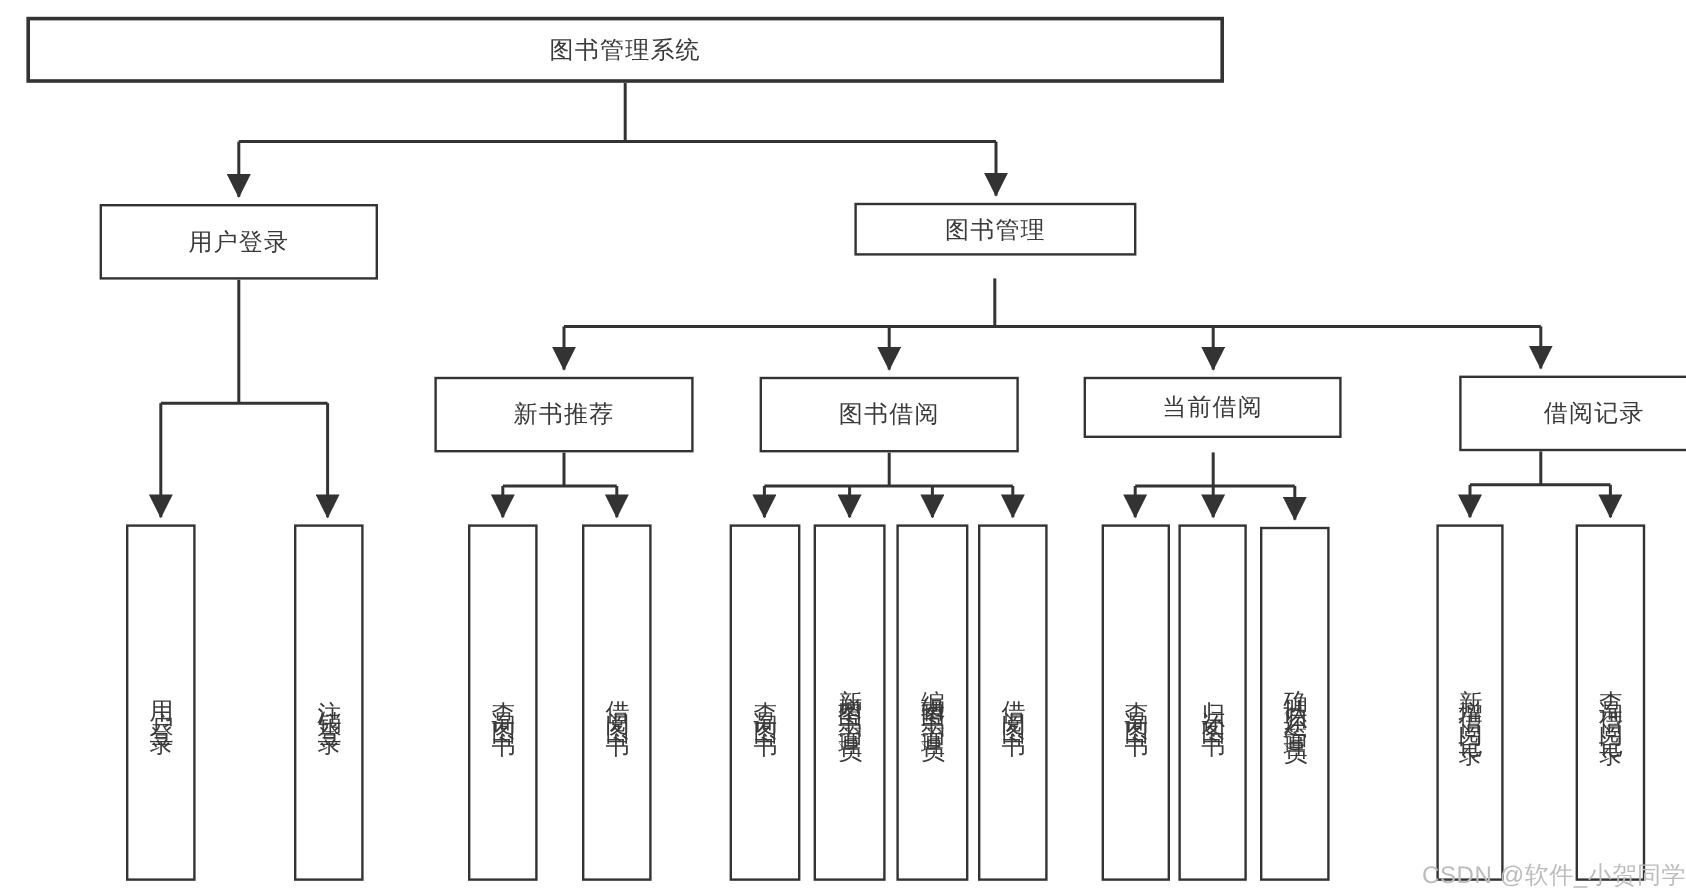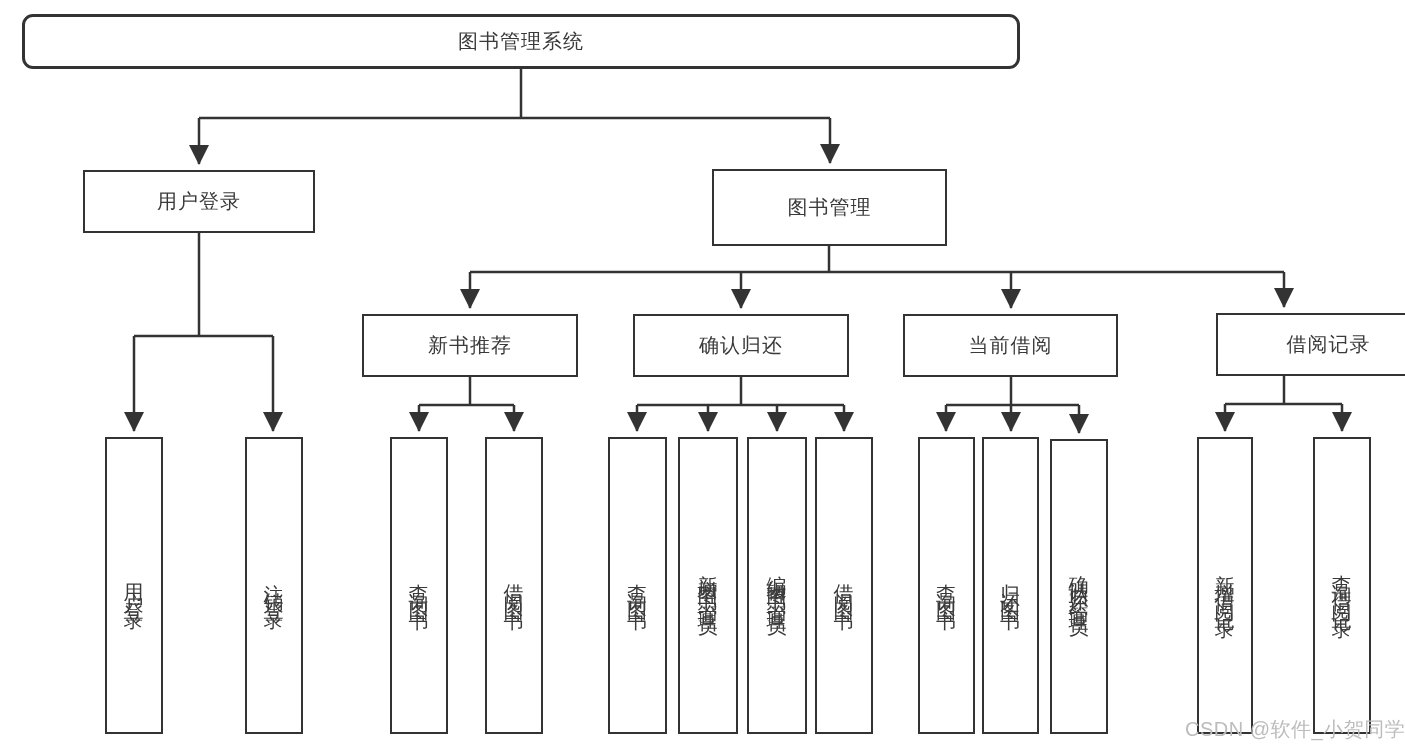--- a/index.html
+++ b/index.html
@@ -9,21 +9,21 @@
   }
   .wires{position:absolute;left:0;top:0;width:1405px;height:747px;}
   .node{
     position:absolute;
     border:2px solid #333333;
     background:#ffffff;
     display:flex;align-items:center;justify-content:center;
     color:#3a3a3a;font-size:20px;letter-spacing:1px;
     box-sizing:border-box;
   }
-  .node.root{border-width:3px;border-radius:11px;}
+  .node.root{border-width:3px;}
   .vnode{
     position:absolute;
     border:2px solid #333333;
     background:#ffffff;
     display:flex;align-items:center;justify-content:center;
     box-sizing:border-box;
   }
   .vnode .vtext{
     writing-mode:vertical-rl;
     color:#3a3a3a;font-size:20px;letter-spacing:9px;
@@ -86,25 +86,25 @@
       <path d="M1284 376 L1284 404"></path>
       <path d="M1225 404 L1342 404"></path>
       <path d="M1225 404 L1225 431" marker-end="url(#arrow)"></path>
       <path d="M1342 404 L1342 431" marker-end="url(#arrow)"></path>
     </g>
   </svg>
 
   <div class="node root" style="left:22px;top:14px;width:998px;height:55px;">图书管理系统</div>
 
   <div class="node" style="left:83px;top:170px;width:232px;height:63px;">用户登录</div>
-  <div class="node" style="left:712px;top:169px;width:235px;height:77px;">图书管理</div>
+  <div class="node" style="left:712px;top:169px;width:235px;height:44px;">图书管理</div>
 
   <div class="node" style="left:362px;top:314px;width:216px;height:63px;font-family:Liberation Mono, monospace;">新书推荐</div>
-  <div class="node" style="left:633px;top:314px;width:216px;height:63px;">确认归还</div>
-  <div class="node" style="left:903px;top:314px;width:215px;height:63px;">当前借阅</div>
+  <div class="node" style="left:633px;top:314px;width:216px;height:63px;">图书借阅</div>
+  <div class="node" style="left:903px;top:314px;width:215px;height:51px;">当前借阅</div>
   <div class="node" style="left:1171px;top:313px;width:225px;height:63px;margin-left:45px;">借阅记录</div>
 
   <div class="vnode" style="left:105px;top:437px;width:58px;height:297px;">
     <span class="vtext">用户登录</span>
   </div>
   <div class="vnode" style="left:245px;top:437px;width:58px;height:297px;">
     <span class="vtext">注销登录</span>
   </div>
 
   <div class="vnode" style="left:390px;top:437px;width:58px;height:297px;">

